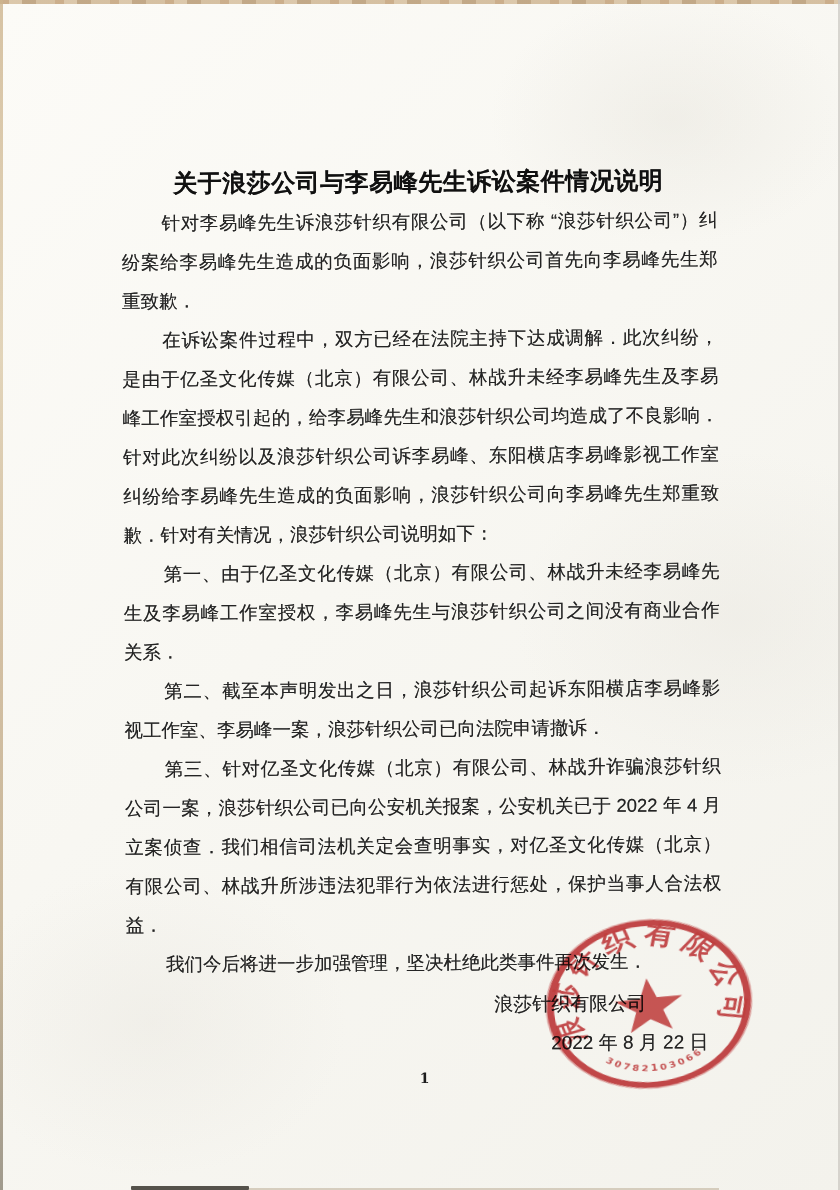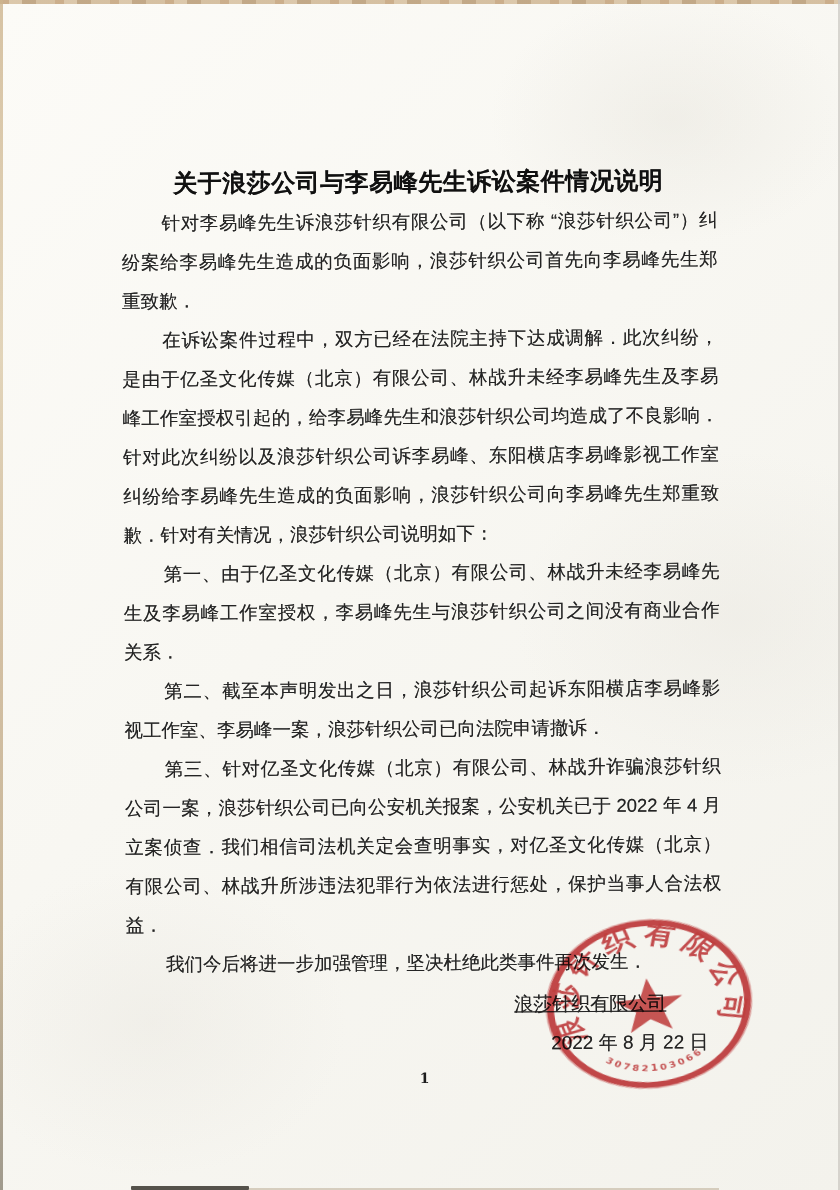--- a/index.html
+++ b/index.html
@@ -39,21 +39,21 @@
     white-space:normal;color:#242424;text-shadow:0 0 .4px rgba(20,20,20,.55);
   }
   .line.short{text-align:left;text-align-last:left;}
   .line.indent{text-indent:40px;}
 
   .signature-line{
     position:absolute;left:123px;top:985px;width:596px;height:39px;line-height:39px;
     font-size:19px;text-align:right;padding-right:0;box-sizing:border-box;
     color:#242424;text-shadow:0 0 .4px rgba(20,20,20,.55);
   }
-  .signature-line span{margin-right:56px;text-decoration:underline;}
+  .signature-line span{margin-right:76px;}
   .date-line{
     position:absolute;left:123px;top:1024px;width:596px;height:39px;line-height:39px;
     font-size:19px;text-align:right;box-sizing:border-box;
     color:#242424;text-shadow:0 0 .4px rgba(20,20,20,.55);
   }
   .date-line span{margin-right:14px;text-align:right;}
   .page-number{
     position:absolute;left:123px;top:1068px;width:596px;height:20px;line-height:20px;
     text-align:center;font-size:14px;font-weight:bold;font-family:"DejaVu Serif",serif;color:#1c1c1c;
   }

